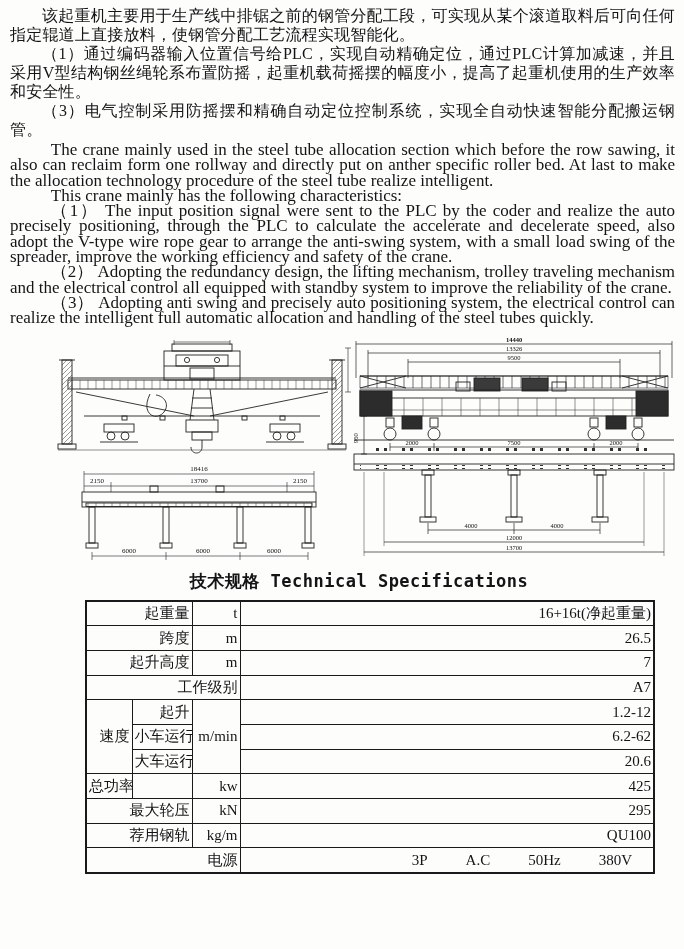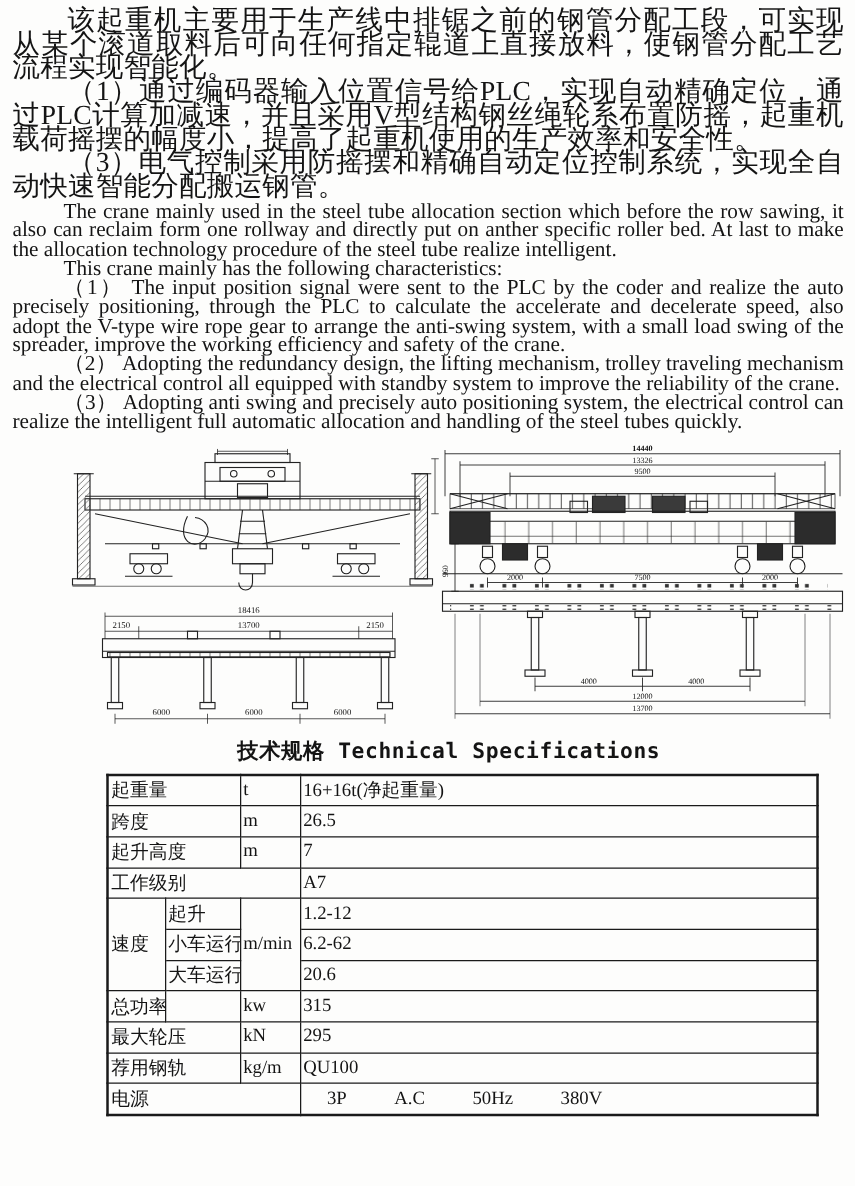--- a/index.html
+++ b/index.html
@@ -9,21 +9,21 @@
     width:684px;height:949px;
     margin:0 auto;
     background:#fdfdfc;
     color:#141414;
     font-family:"Liberation Serif",serif;
     overflow:hidden;
   }
   .textblock{padding:6px 9px 0 10px;}
   .cn p{
     margin:0;
-    font-size:22px;
+    font-size:16px;
     line-height:19px;
     text-align:justify;
     text-indent:2em;
     letter-spacing:0.2px;
   }
   .en{margin-top:3px;}
   .en p{
     margin:0;
     font-size:17px;
     line-height:15.3px;
@@ -53,21 +53,21 @@
   }
   table.spec{
     border-collapse:collapse;
     table-layout:fixed;
     width:570px;
     margin:7px 0 0 85px;
     border:2px solid #1a1a1a;
   }
   table.spec td{
     border:1px solid #1a1a1a;
-    text-align:left;
+    text-align:right;
     vertical-align:middle;
     font-size:15px;
     height:23.7px;
     padding:0 2px;
     overflow:hidden;
     white-space:nowrap;
   }
   td.power-val span{margin:0 19px;}
 </style>
 </head>
@@ -354,21 +354,21 @@
       <td>6.2-62</td>
     </tr>
     <tr>
       <td>大车运行</td>
       <td>20.6</td>
     </tr>
     <tr>
       <td>总功率</td>
       <td></td>
       <td>kw</td>
-      <td>315</td>
+      <td>425</td>
     </tr>
     <tr>
       <td colspan="2">最大轮压</td>
       <td>kN</td>
       <td>295</td>
     </tr>
     <tr>
       <td colspan="2">荐用钢轨</td>
       <td>kg/m</td>
       <td>QU100</td>

